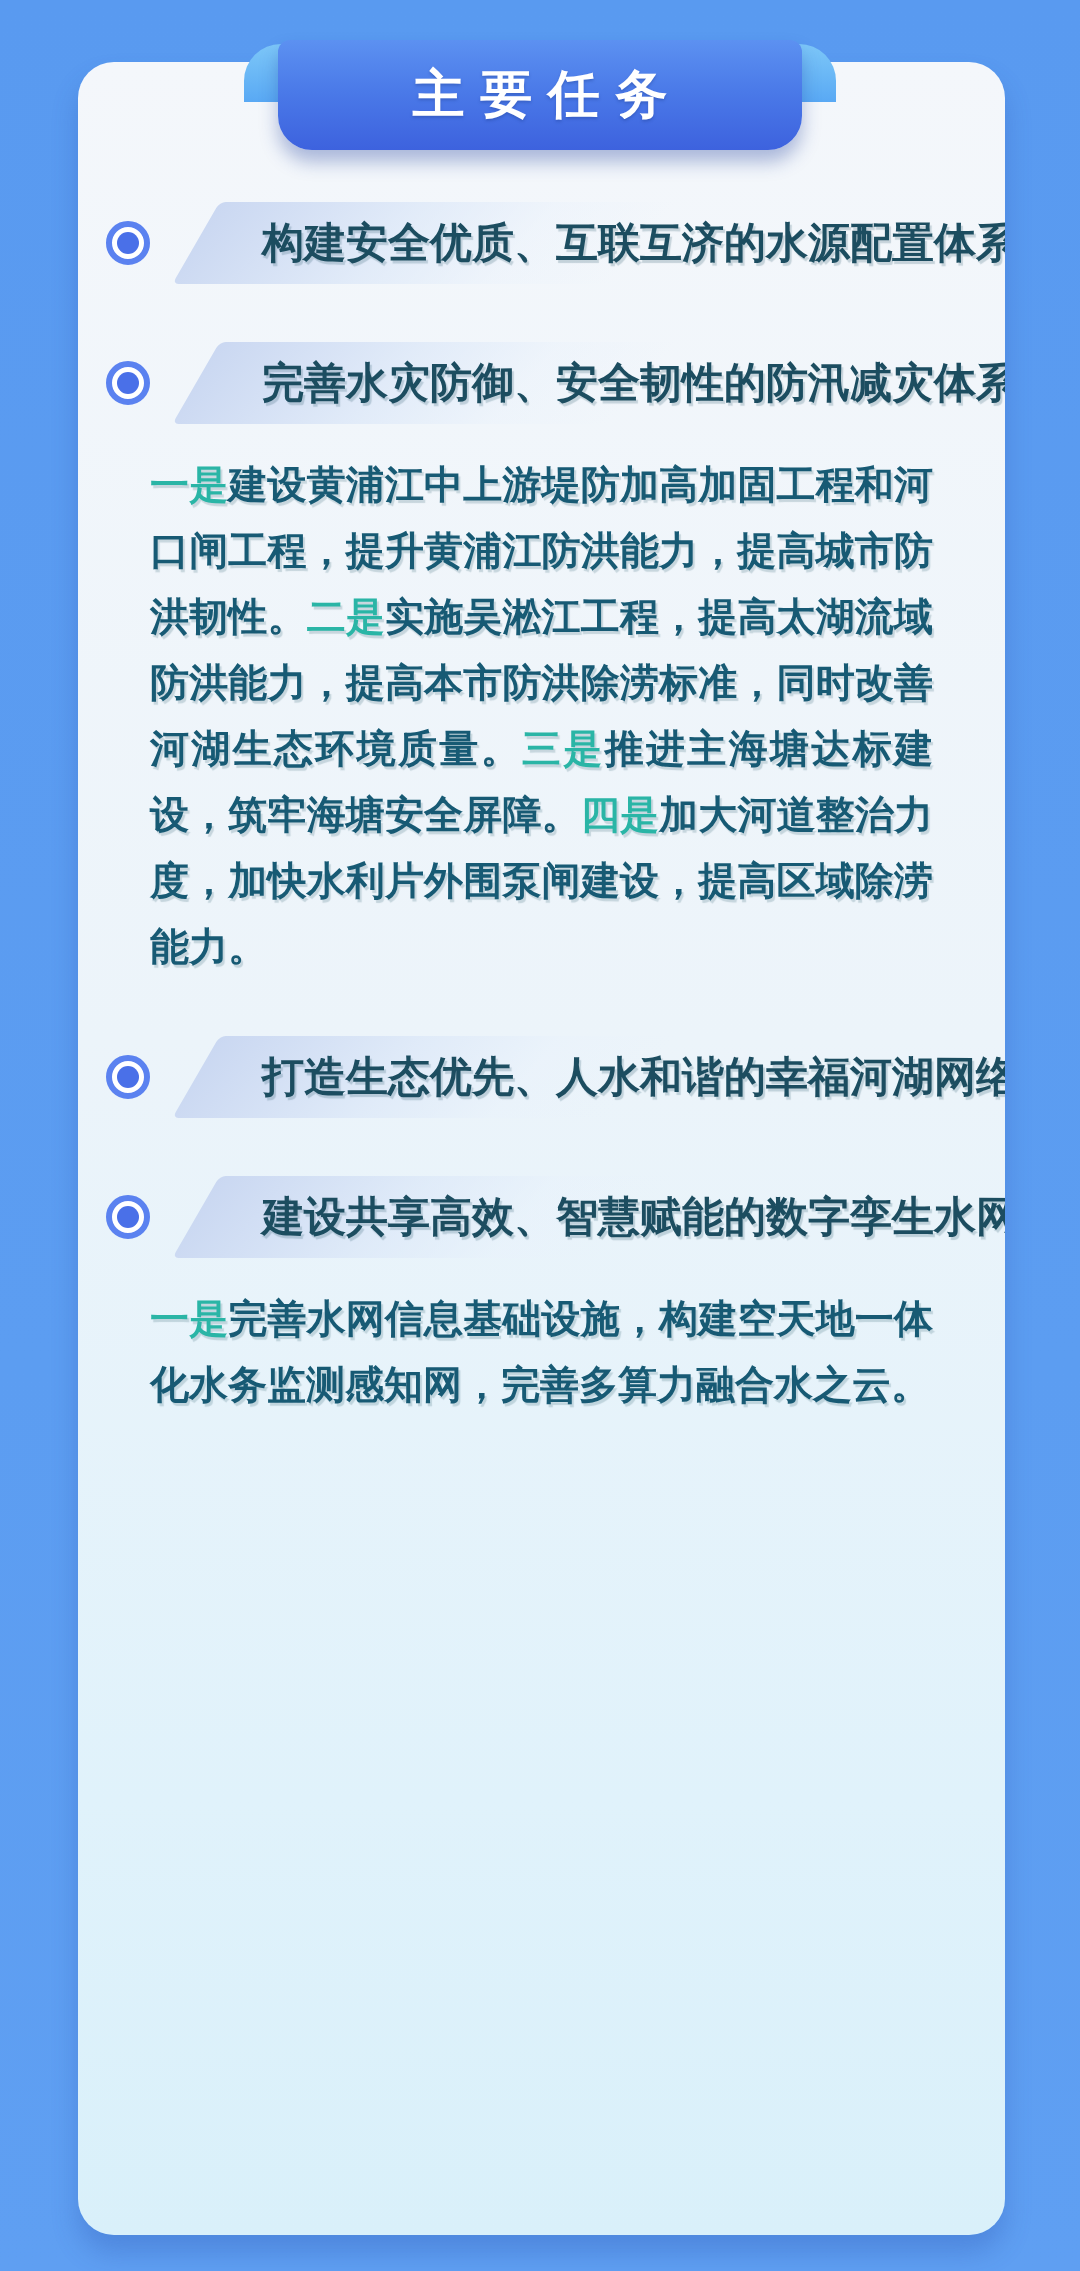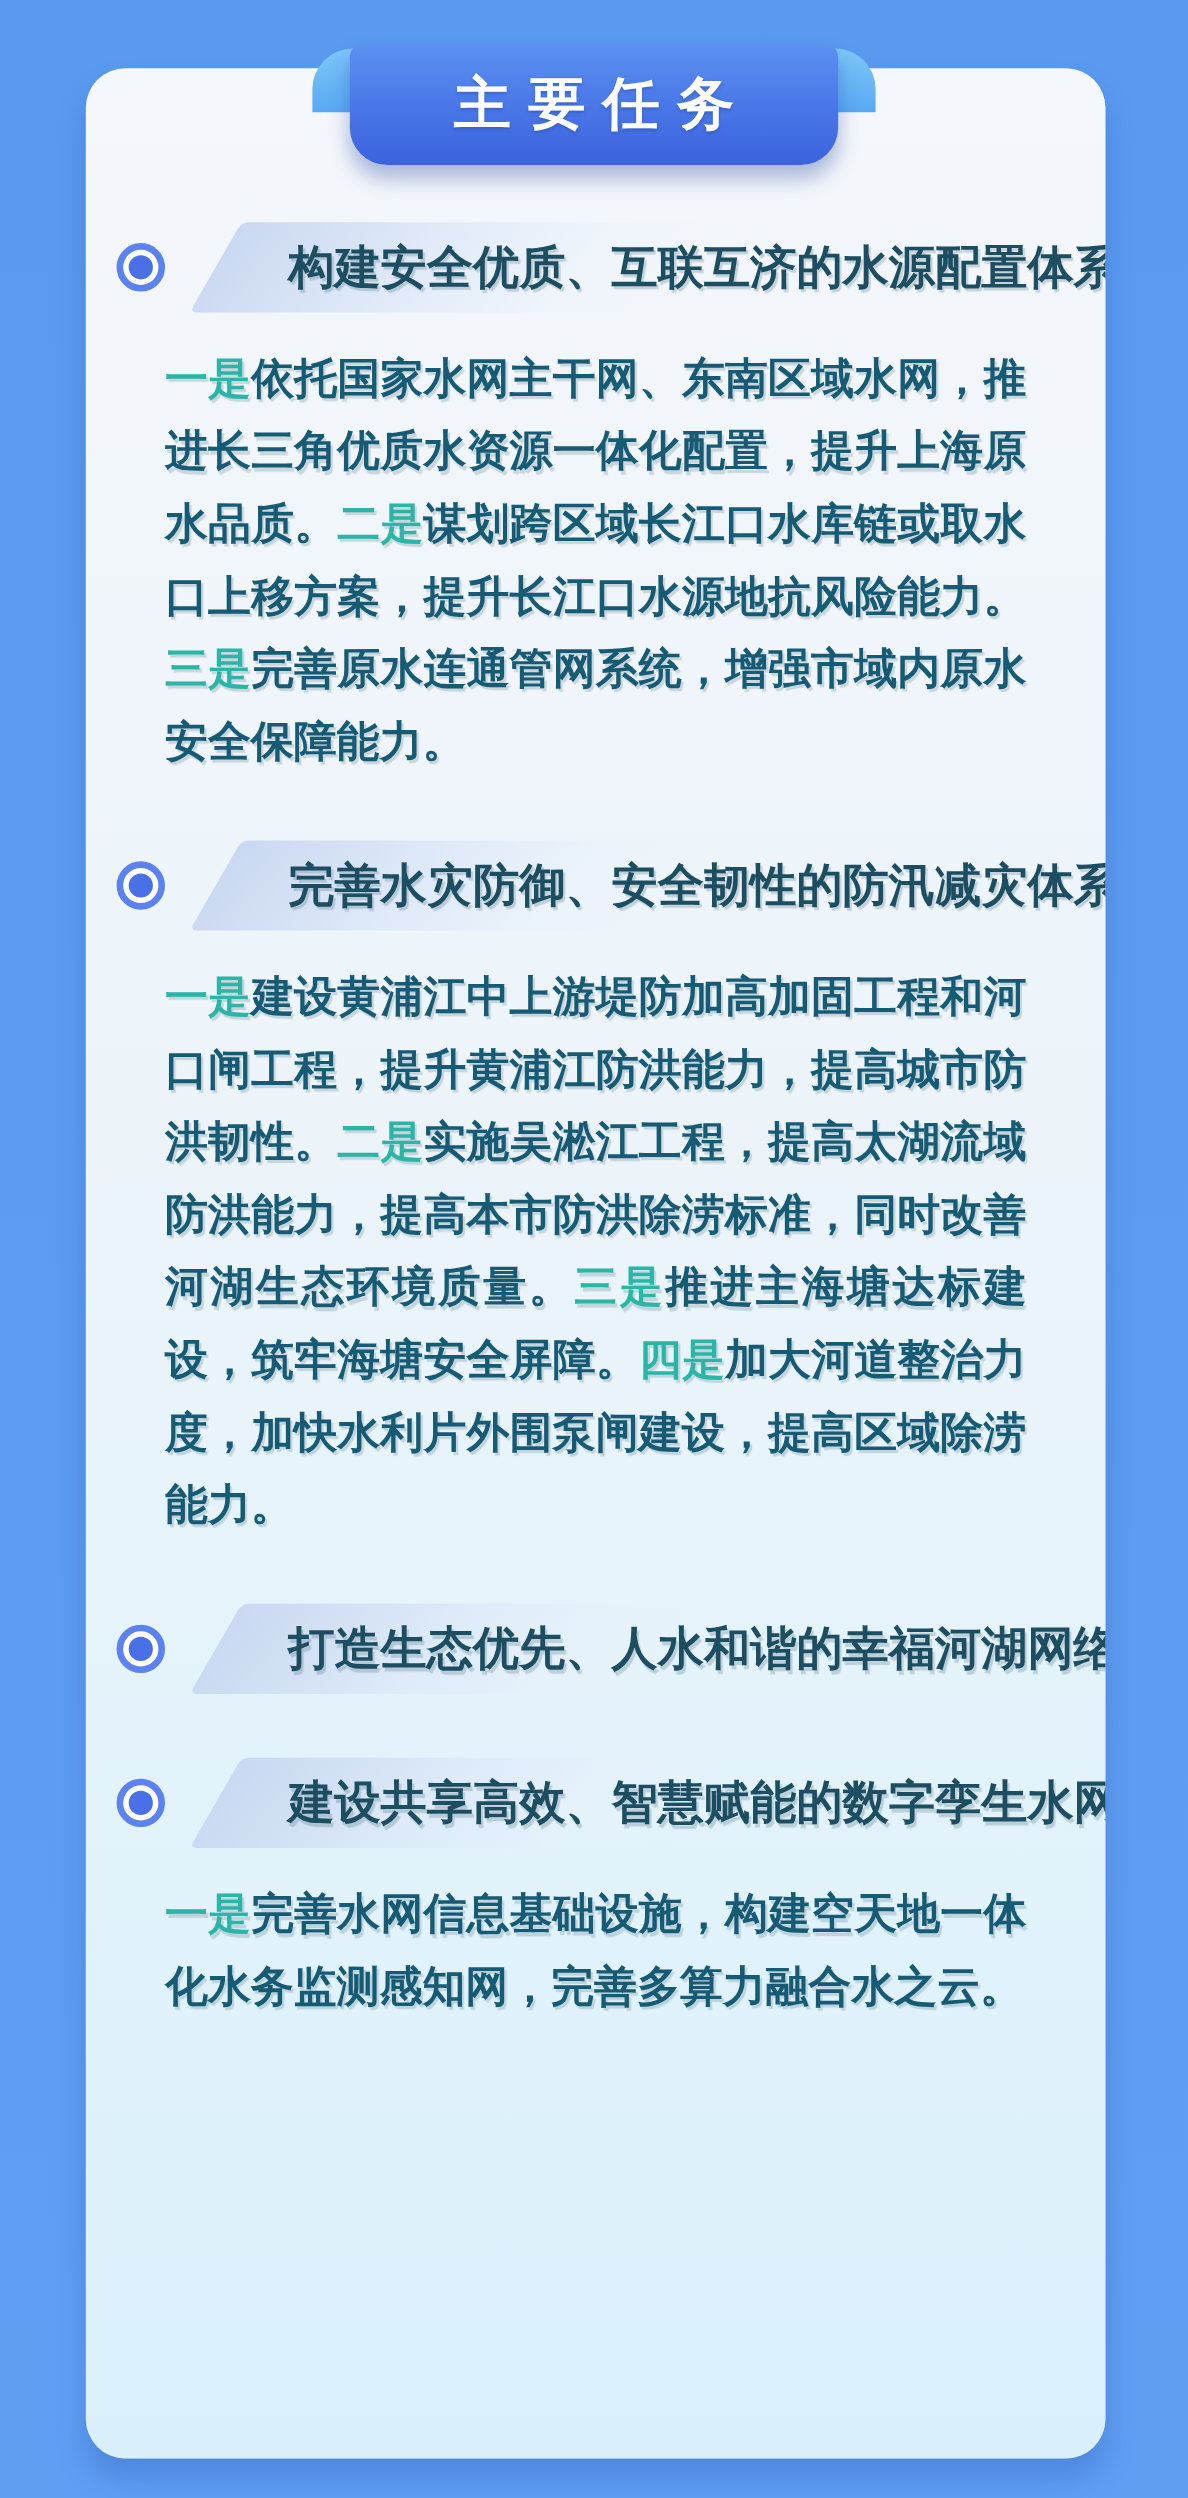--- a/index.html
+++ b/index.html
@@ -30,21 +30,21 @@
   .card-inner {
     padding: 138px 0 0 0;
   }
 
   
   .ribbon-wrap {
     position: absolute;
     top: 40px;
     left: 50%;
     transform: translateX(-50%);
-    width: 444px;
+    width: 524px;
     height: 110px;
     z-index: 5;
   }
   .curl {
     position: absolute;
     top: 4px;
     width: 74px;
     height: 58px;
     background: linear-gradient(180deg, #7dc7f8 0%, #59a9f4 100%);
     border-radius: 40px 40px 0 0;
@@ -144,21 +144,20 @@
 <div class="card">
   <div class="card-inner">
   <div class="section">
     <div class="sec-head">
       <div class="halo"></div>
       <div class="bullet">
         <div class="bullet-core"></div>
       </div>
       <h2 class="sec-heading">构建安全优质、互联互济的水源配置体系。</h2>
     </div>
-    <p class="sec-body"><span class="hl">一是</span><span>依托国家水网主干网、东南区域水网，推进长三角优质水资源一体化配置，提升上海原水品质。</span><span class="hl">二是</span><span>谋划跨区域长江口水库链或取水口上移方案，提升长江口水源地抗风险能力。</span><span class="hl">三是</span><span>完善原水连通管网系统，增强市域内原水安全保障能力。</span></p>
   </div>
 
   <div class="section">
     <div class="sec-head">
       <div class="halo"></div>
       <div class="bullet">
         <div class="bullet-core"></div>
       </div>
       <h2 class="sec-heading">完善水灾防御、安全韧性的防汛减灾体系。</h2>
     </div>

